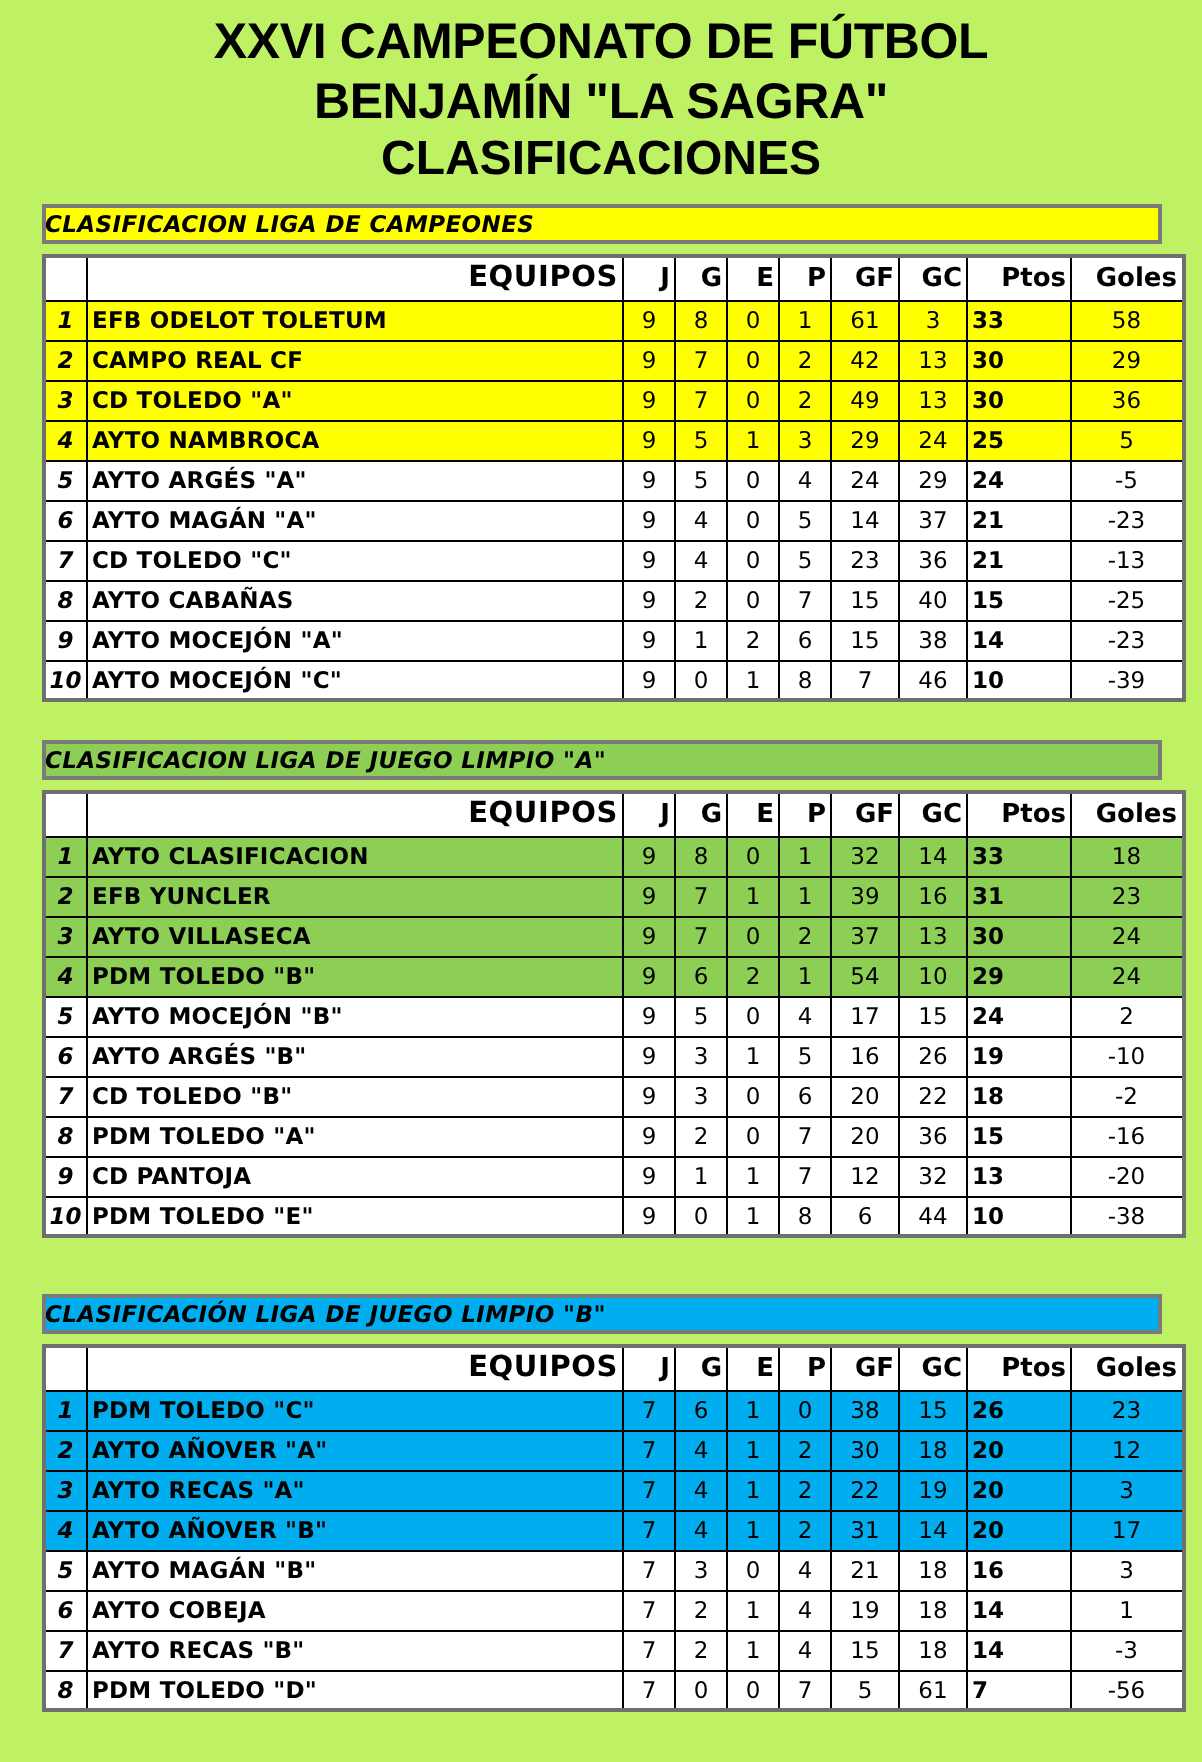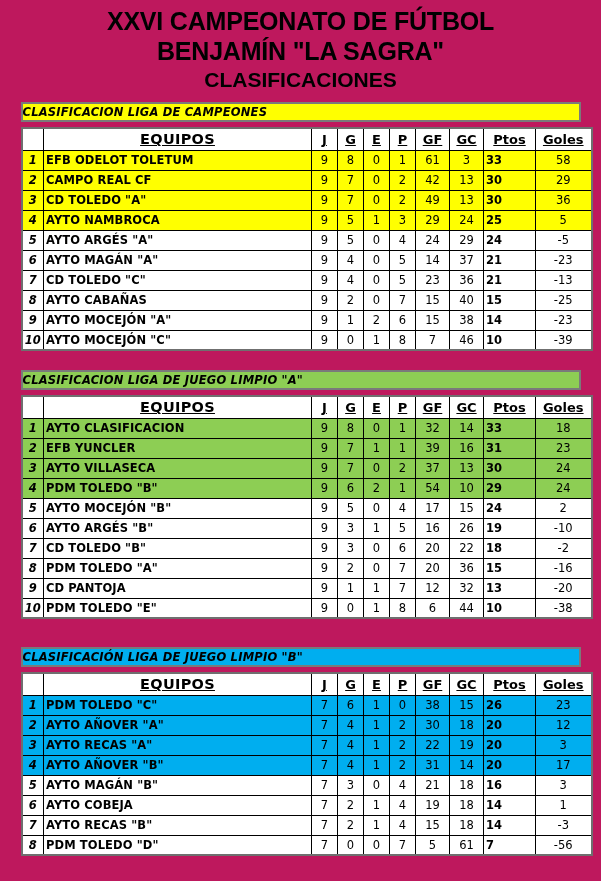--- a/index.html
+++ b/index.html
@@ -7,40 +7,40 @@
     margin: 0; padding: 0;
     width: 601px; height: 881px;
     background: #ffffff;
     font-family: "DejaVu Sans", "Liberation Sans", sans-serif;
     overflow: hidden;
   }
   .page {
     position: relative;
     width: 601px;
     height: 881px;
-    background: #be185d;
+    background: #bef264;
   }
 
   
   .title-block {
     text-align: center;
     padding-top: 6px;
   }
   .title-line {
     font-family: "Liberation Sans", sans-serif;
     font-weight: bold;
     font-size: 25px;
     line-height: 30px;
     letter-spacing: -0.2px;
     color: #000000;
   }
   .subtitle-line {
     font-family: "Liberation Sans", sans-serif;
     font-weight: bold;
-    font-size: 21px;
+    font-size: 24px;
     line-height: 26px;
     color: #000000;
     margin-top: 1px;
   }
 
   
   .section {
     width: 560px;
     margin: 0 auto;
   }
@@ -92,23 +92,22 @@
   col.c-gf    { width: 34px; }
   col.c-gc    { width: 34px; }
   col.c-pts   { width: 52px; }
   col.c-goles { width: 56px; }
 
   
   tr.head td {
     background: #ffffff;
     font-weight: bold;
     font-size: 13px;
-    text-align: center;
+    text-align: right;
     height: 22px;
-    text-decoration: underline;
   }
   tr.head td.team-head {
     font-size: 14.5px;
     font-weight: bold;
     letter-spacing: 0.3px;
   }
   tr.head td.num-head { font-size: 13px; }
 
   
   td.pos {

